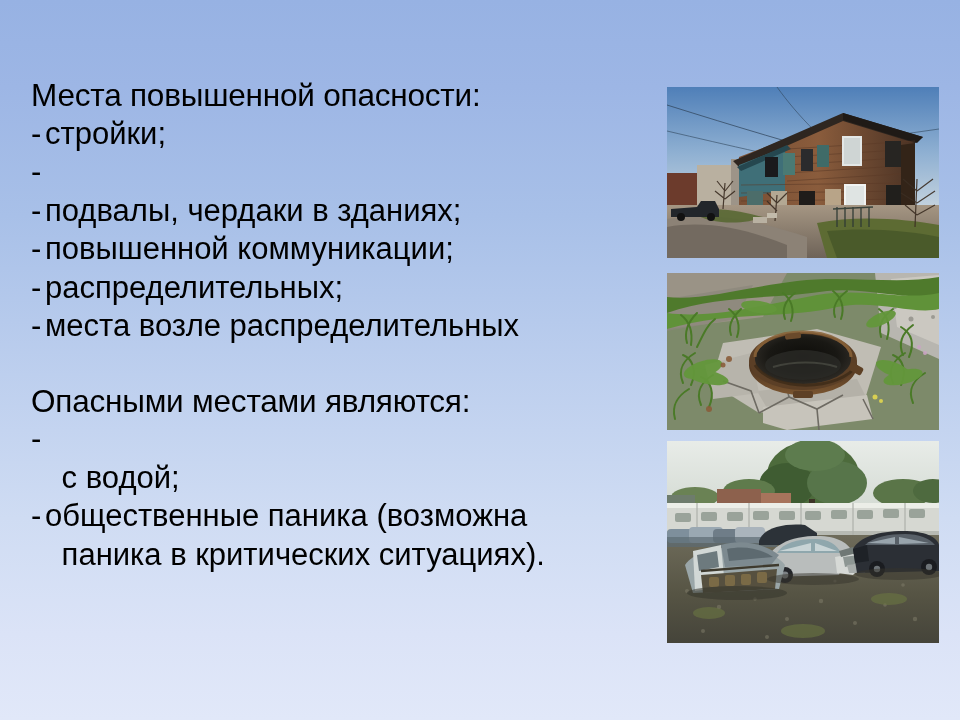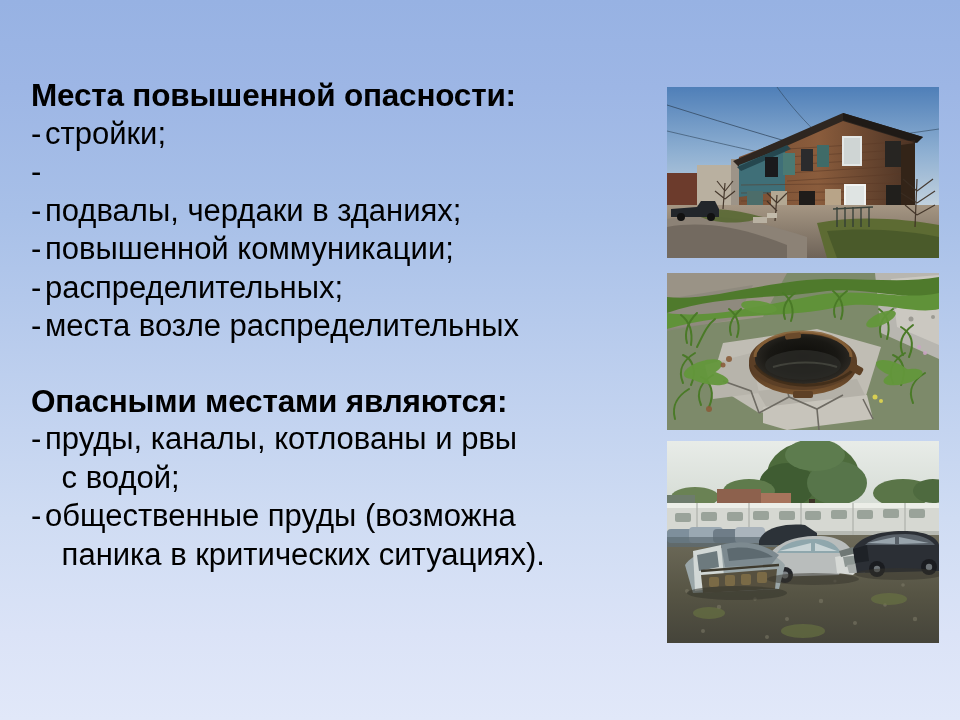--- a/index.html
+++ b/index.html
@@ -34,21 +34,21 @@
     top: 76px;
     width: 630px;
   }
   .text-block { margin: 0; }
   .text-line {
     font-size: 31px;
     line-height: 38.5px;
     color: #000000;
     white-space: pre;
     letter-spacing: -0.2px;
-    font-weight: 700;
+    font-weight: 400;
   }
   .heading {
     font-size: 31.5px;
   }
   .bullet {
     display: flex;
     align-items: baseline;
   }
   .bullet-dash {
     display: inline-block;
@@ -129,27 +129,26 @@
     </div>
 
     <div class="gap"></div>
 
     <div class="text-block">
 
       <div class="text-line heading">Опасными местами являются:</div>
 
       <div class="bullet">
         <span class="bullet-dash">-</span>
-        <span class="bullet-text">пруды, каналы, котлованы и рвы</span>
       </div>
       <div class="cont-line"> с водой;</div>
 
       <div class="bullet">
         <span class="bullet-dash">-</span>
-        <span class="bullet-text">общественные пруды (возможна</span>
+        <span class="bullet-text">общественные паника (возможна</span>
       </div>
       <div class="cont-line"> паника в критических ситуациях).</div>
 
     </div>
   </div>
 
   <div class="photo" id="photo-old-house">
     <svg viewBox="0 0 272 171" preserveAspectRatio="none">
       <defs>
         <linearGradient id="sky1" x1="0" y1="0" x2="0" y2="1">

